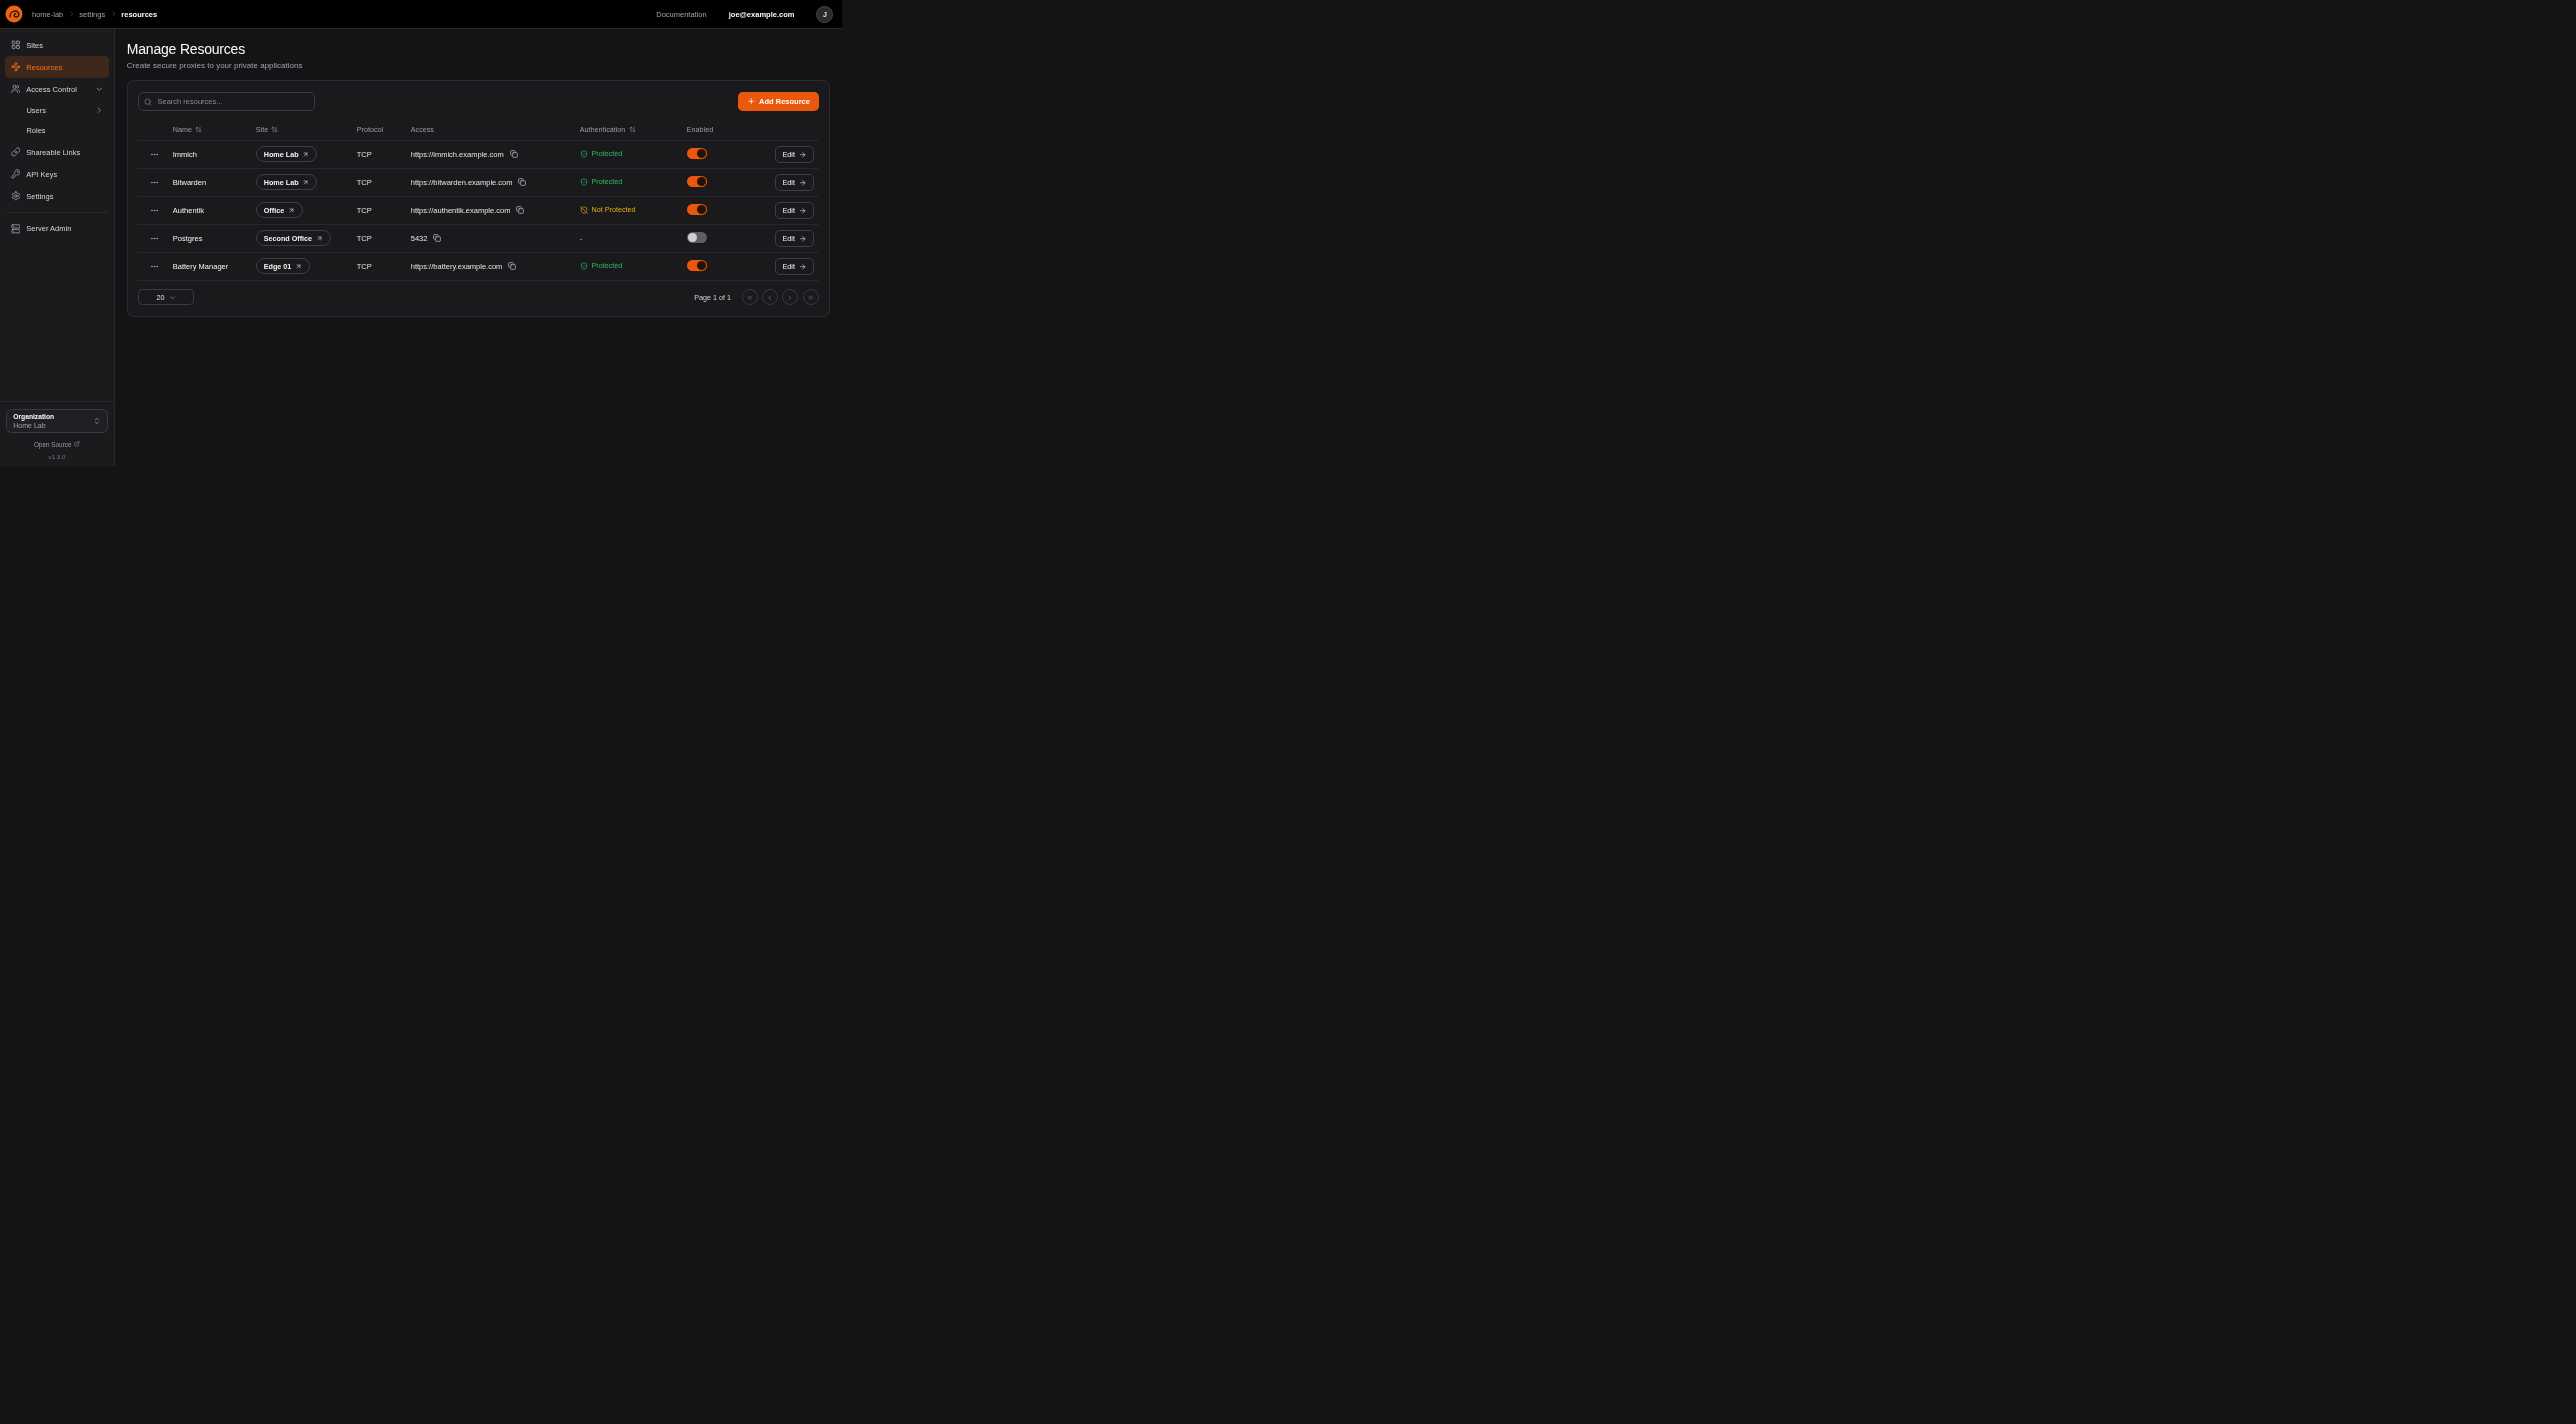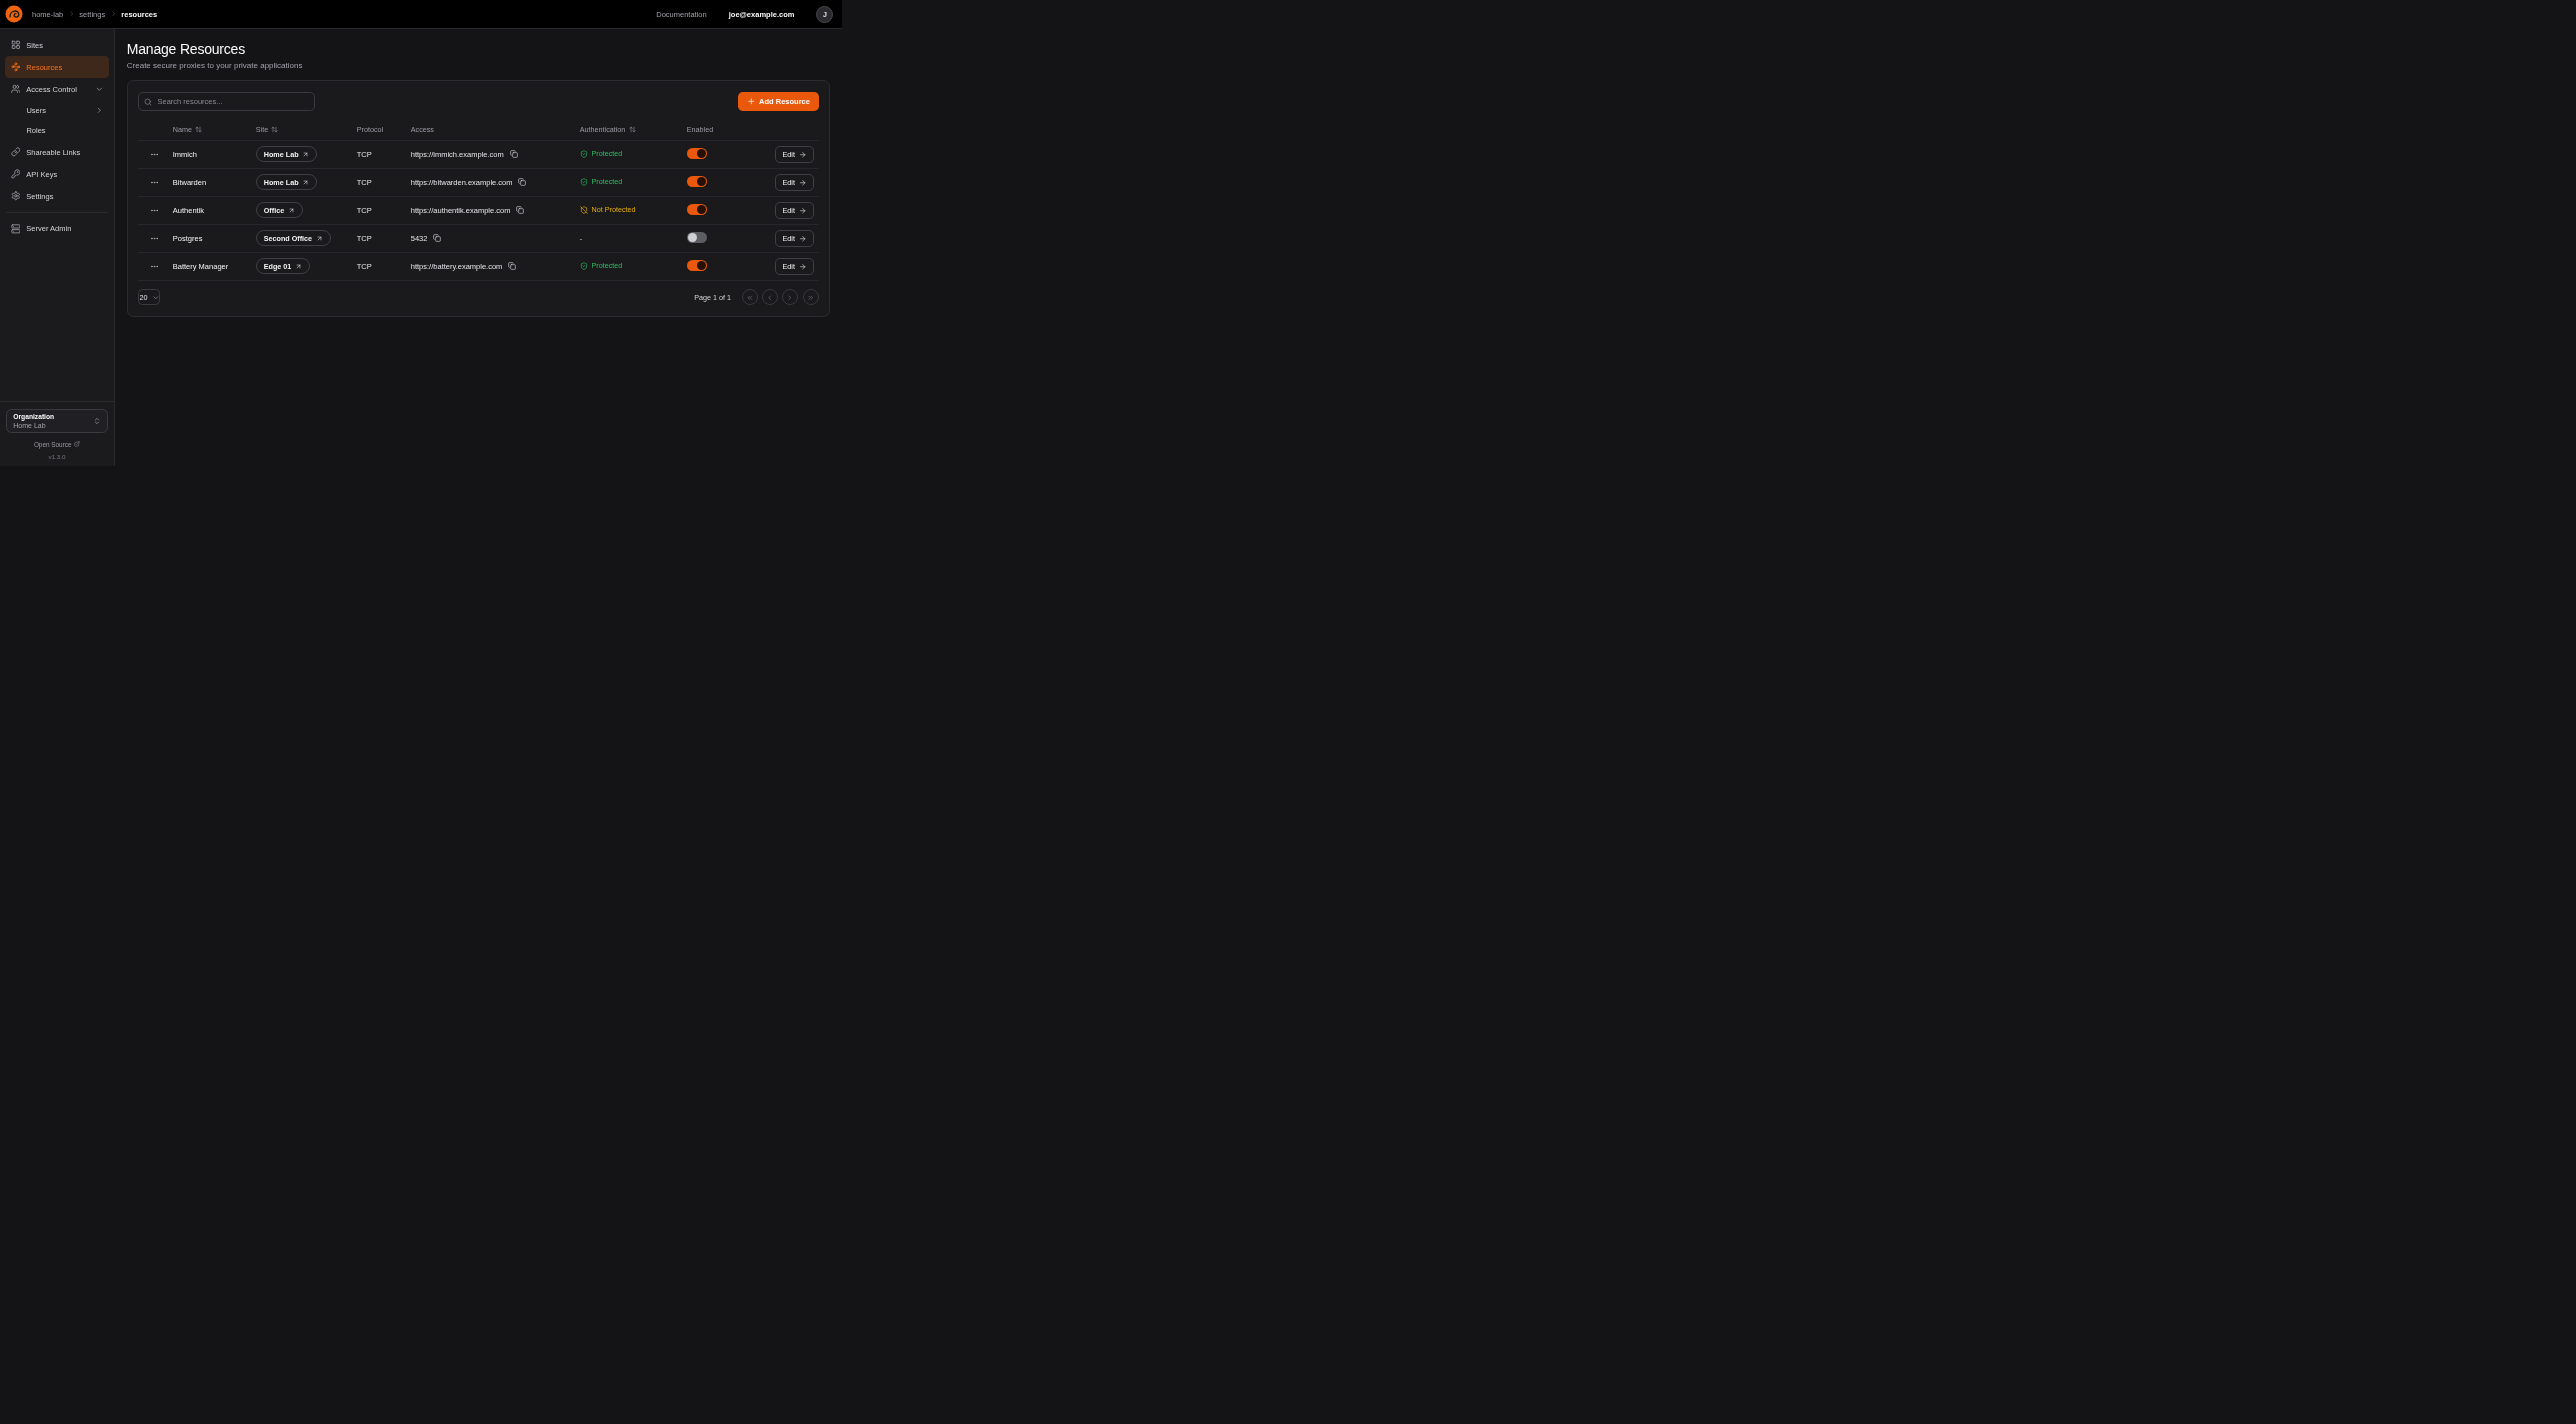--- a/index.html
+++ b/index.html
@@ -93,21 +93,21 @@
   .toggle.on .knob { right:1.1px; background:#241104; }
   .toggle.off { background:#5d5d64; }
   .toggle.off .knob { left:1.1px; background:#cfcfd5; }
   .col-edit { text-align:right; }
   .edit-btn { display:inline-flex; align-items:center; gap:3.8px; height:17px; padding:0 7px;
               border:0.5px solid #3f3f45; border-radius:4.8px; font-size:7.2px; font-weight:500; color:#f4f4f5; }
   .edit-btn .icon { display:flex; color:#e4e4e7; }
 
   
   .card-footer { margin-top:8.6px; display:flex; align-items:center; }
-  .page-size-btn { display:flex; align-items:center; gap:4.3px; height:16px; padding:0 0;
+  .page-size-btn { display:flex; align-items:center; gap:4.3px; height:16px; padding:0 17px;
                    border:0.5px solid #3a3a3f; border-radius:4.3px; font-size:7.2px; color:#e4e4e7; }
   .page-size-btn .icon { display:flex; color:#9b9ba3; }
   .pager { margin-left:auto; display:flex; align-items:center; gap:4.3px; }
   .page-info { font-size:7.2px; color:#d4d4d8; margin-right:6.4px; }
   .pager-btn { width:16px; height:16px; border:0.5px solid #38383d; border-radius:536px;
                display:flex; align-items:center; justify-content:center; color:#77777f; }
 </style>
 </head>
 <body style="--accent: #ea580c; --green: #2fbf62; --yellow: #e7b008;">
 

